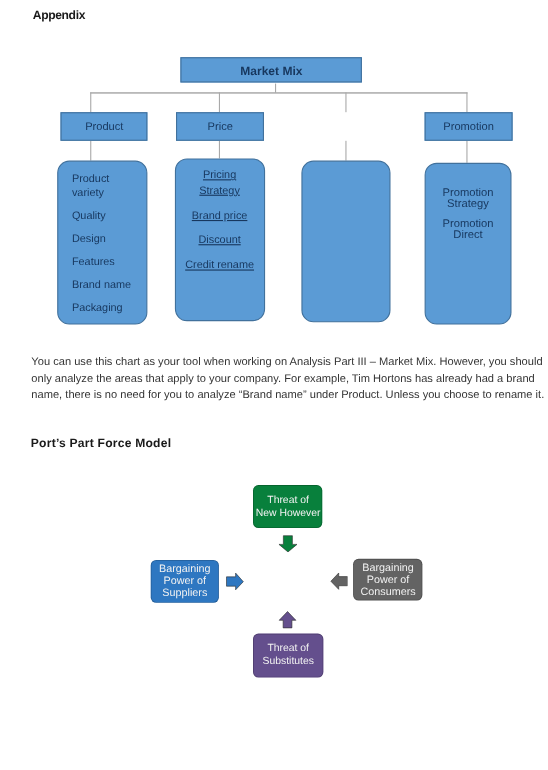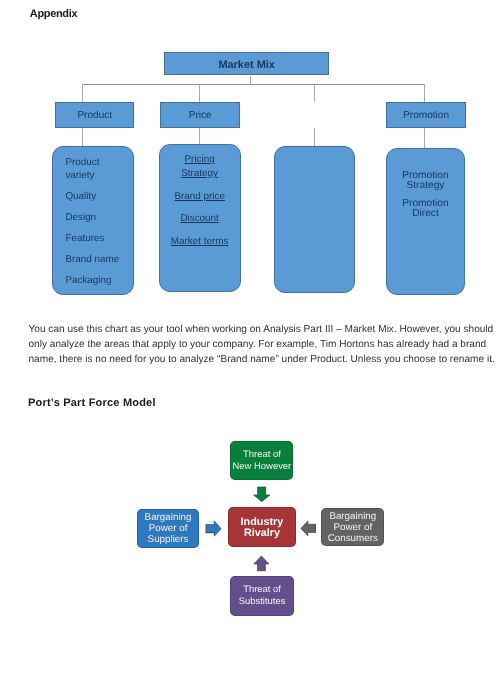--- a/index.html
+++ b/index.html
@@ -157,21 +157,21 @@
           <span>Pricing</span>
           <span>Strategy</span>
         </div>
         <div class="it">
           <span>Brand price</span>
         </div>
         <div class="it">
           <span>Discount</span>
         </div>
         <div class="it">
-          <span>Market terms</span>
+          <span>Credit rename</span>
         </div>
       </div>
     <div class="mmitems" id="mm-items-promotion">
         <div class="it">
           <span>Promotion</span>
           <span>Strategy</span>
         </div>
         <div class="it">
           <span>Promotion</span>
           <span>Direct</span>
@@ -190,24 +190,20 @@
   <div id="pf">
     <div class="pbox" id="pf-box-top" style="background: rgb(8, 128, 60);">
         <span>Threat of</span>
         <span>New However</span>
       </div>
     <div class="pbox" id="pf-box-left" style="background: rgb(46, 119, 193);">
         <span>Bargaining</span>
         <span>Power of</span>
         <span>Suppliers</span>
       </div>
-    <div class="pbox" id="pf-box-center" style="background: rgb(166, 53, 57);">
-        <span>Industry</span>
-        <span>Rivalry</span>
-      </div>
     <div class="pbox" id="pf-box-right" style="background: rgb(99, 99, 99);">
         <span>Bargaining</span>
         <span>Power of</span>
         <span>Consumers</span>
       </div>
     <div class="pbox" id="pf-box-bottom" style="background: rgb(100, 79, 141);">
         <span>Threat of</span>
         <span>Substitutes</span>
       </div>
 

